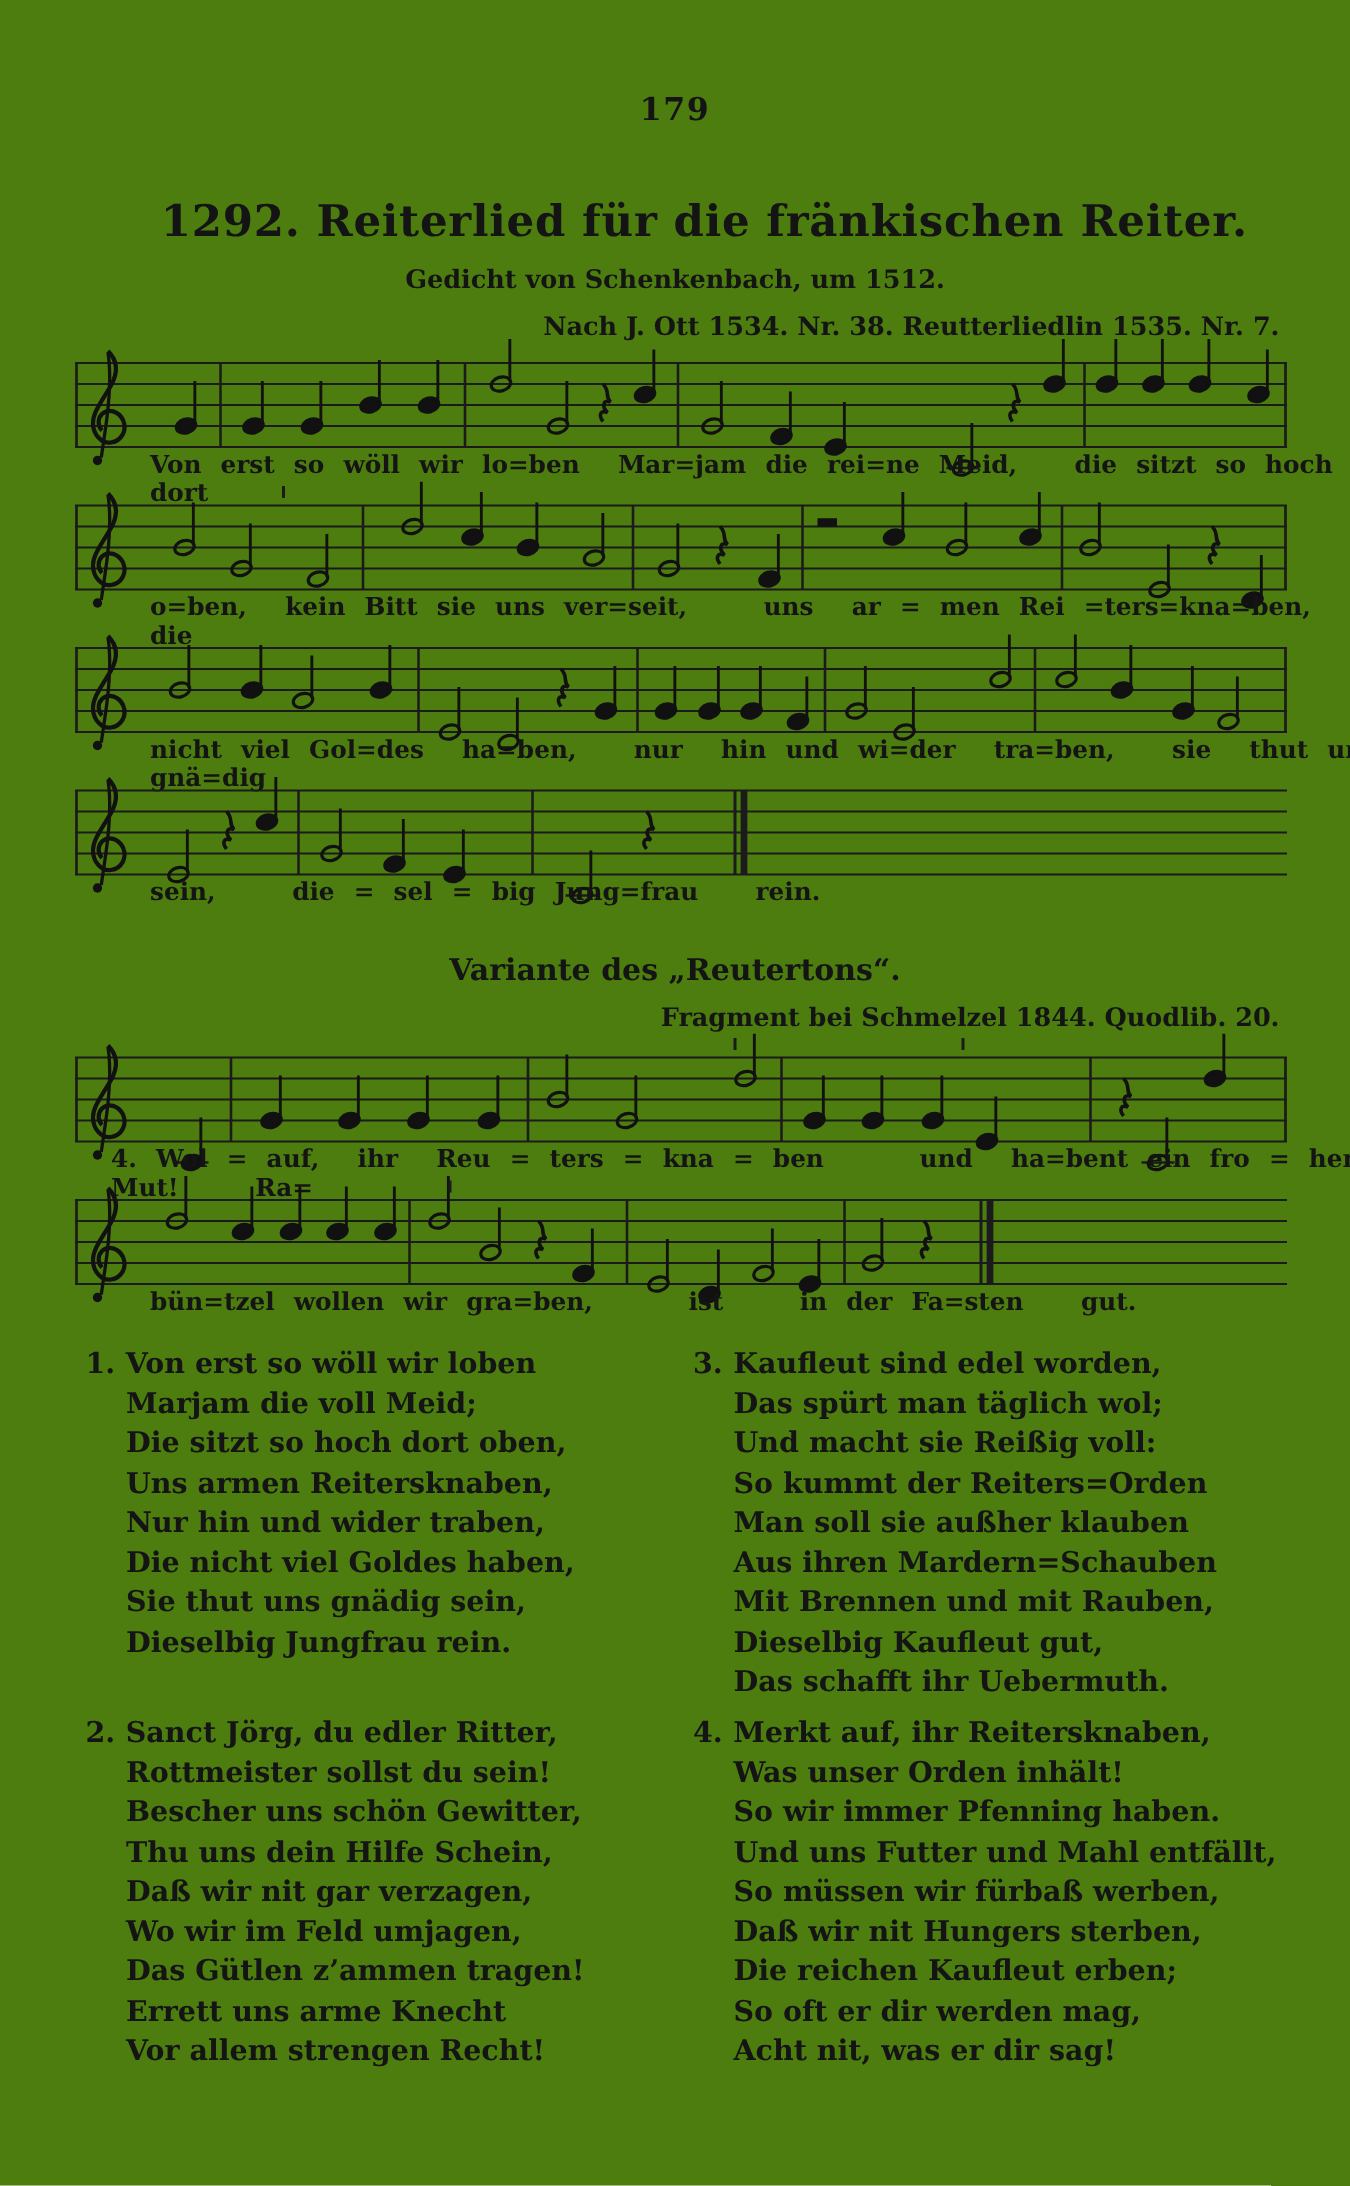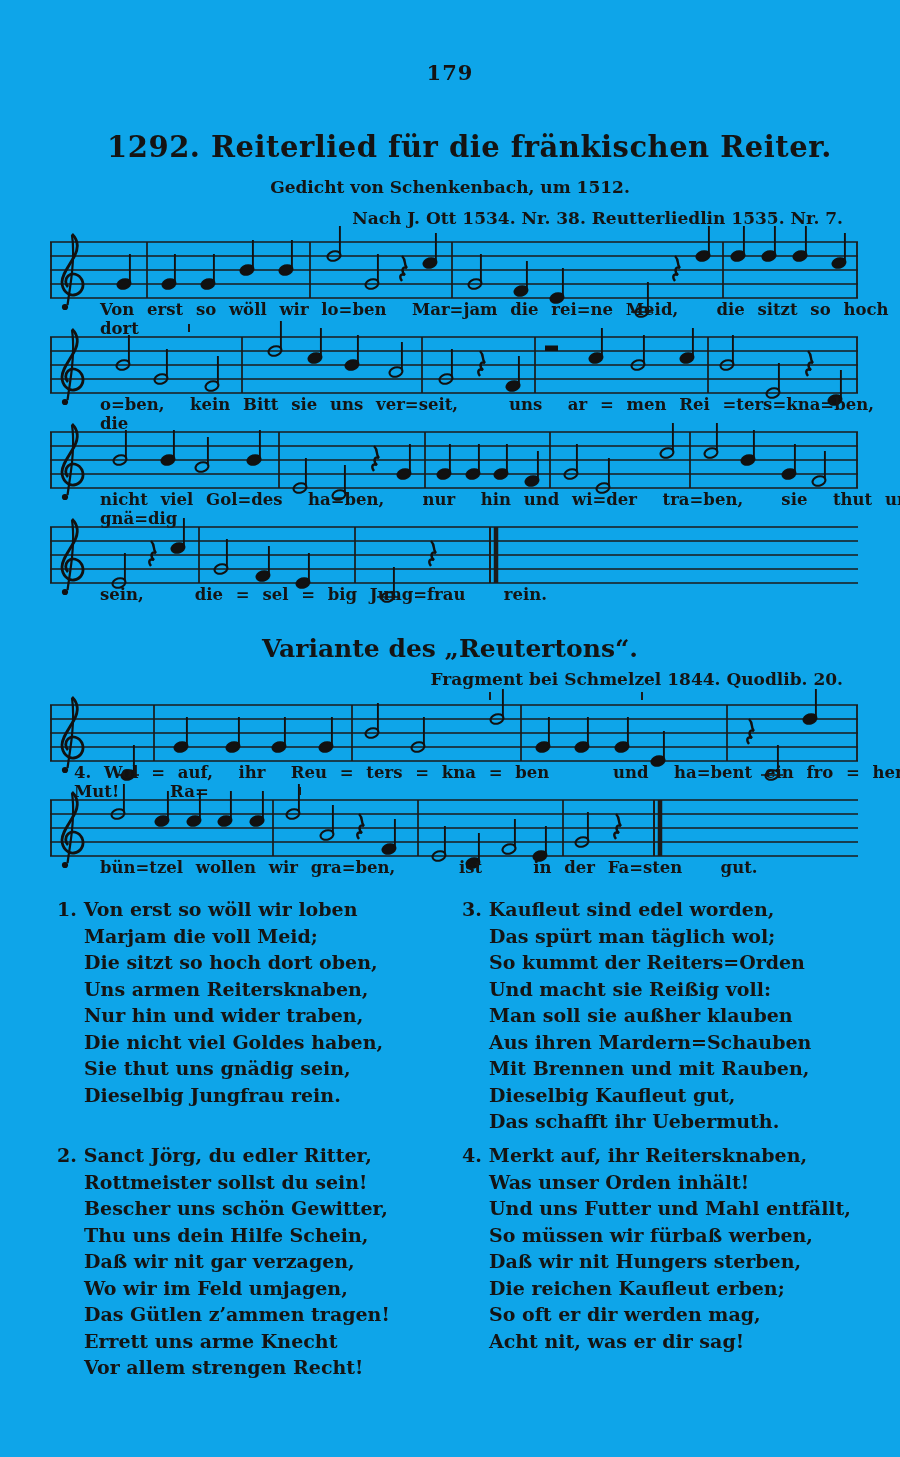--- a/index.html
+++ b/index.html
@@ -1,24 +1,24 @@
 <!DOCTYPE html>
 <html><head>
 <meta charset="utf-8">
 <style>
   html,body{margin:0;padding:0;background:#e8e8e6;}
-  #page{position:relative;width:900px;height:1457px;margin:0 auto;background:#0ea5e9;color:#141414;
+  #page{position:relative;width:900px;height:1457px;margin:0 auto;background:#4d7c0f;color:#141414;
         font-family:"DejaVu Serif","Liberation Serif",serif;overflow:hidden;}
   .center{position:absolute;left:0;right:0;text-align:center;}
   .pageno{top:60px;font-size:21px;font-weight:700;letter-spacing:1px;}
   .title{top:130px;font-size:29px;font-weight:700;letter-spacing:0.5px;padding-left:39px;}
   .subtitle{top:177px;font-size:17px;font-weight:700;}
-  .attrib{position:absolute;right:57px;font-size:17px;font-weight:700;}
+  .attrib{position:absolute;right:47px;font-size:17px;font-weight:700;}
   .attrib1{top:208px;}
-  .vhead2{top:634px;font-size:25px;font-weight:700;}
+  .vhead2{top:634px;font-size:20px;font-weight:700;}
   .attrib2{top:669px;}
   .system{position:absolute;left:50px;width:872px;height:100px;}
   .sys1{top:226px;} .sys2{top:321px;} .sys3{top:416px;padding-left:12px;} .sys4{top:511px;}
   .sys5{top:689px;} .sys6{top:784px;}
   .staff-holder{position:absolute;top:0;left:0;}
   .syslyrics{position:absolute;top:74px;left:0;right:0;padding-left:50px;
              font-size:16.5px;font-weight:700;word-spacing:7px;white-space:pre-wrap;}
   .syslyrics.num{padding-left:24px;}
   .verse{position:absolute;width:400px;font-size:19px;font-weight:700;line-height:26.5px;}
   .vcol-l{left:57px;} .vcol-r{left:462px;}
@@ -383,36 +383,37 @@
         <div class="vline">Vor allem strengen Recht!</div>
       </div>
   </div>
   <div class="verse vcol-r vrow-1">
     <div class="vfirstline">
       <span class="vnum">3.</span>
       <span>Kaufleut sind edel worden,</span>
     </div>
     <div>
         <div class="vline">Das spürt man täglich wol;</div>
+        <div class="vline">Und macht sie Reißig voll:</div>
         <div class="vline">So kummt der Reiters=Orden</div>
-        <div class="vline">Und macht sie Reißig voll:</div>
         <div class="vline">Man soll sie außher klauben</div>
         <div class="vline">Aus ihren Mardern=Schauben</div>
         <div class="vline">Mit Brennen und mit Rauben,</div>
         <div class="vline">Dieselbig Kaufleut gut,</div>
         <div class="vline">Das schafft ihr Uebermuth.</div>
       </div>
   </div>
   <div class="verse vcol-r vrow-2">
     <div class="vfirstline">
       <span class="vnum">4.</span>
       <span>Merkt auf, ihr Reitersknaben,</span>
     </div>
     <div>
         <div class="vline">Was unser Orden inhält!</div>
+        <div class="vline">So wir immer Pfenning haben.</div>
         <div class="vline">Und uns Futter und Mahl entfällt,</div>
         <div class="vline">So müssen wir fürbaß werben,</div>
         <div class="vline">Daß wir nit Hungers sterben,</div>
         <div class="vline">Die reichen Kaufleut erben;</div>
         <div class="vline">So oft er dir werden mag,</div>
         <div class="vline">Acht nit, was er dir sag!</div>
       </div>
   </div>
 
 </div>

